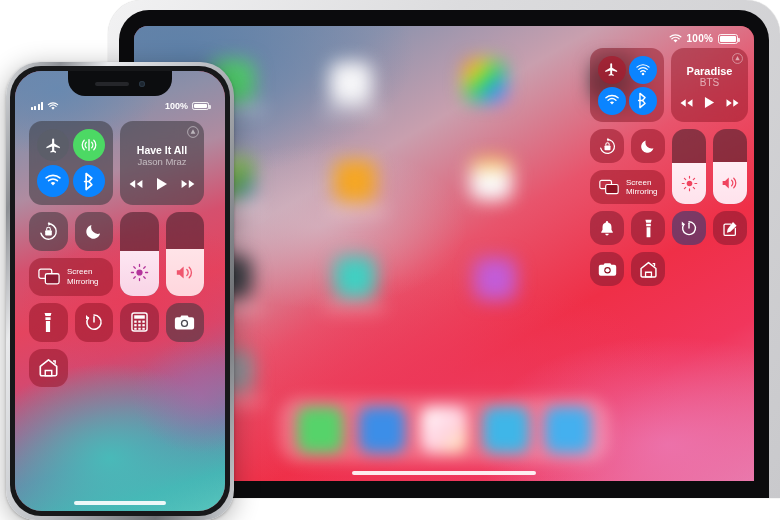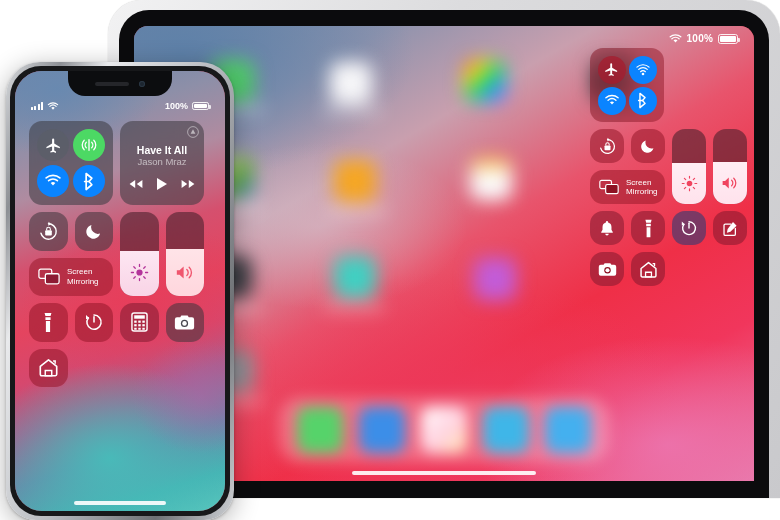--- a/index.html
+++ b/index.html
@@ -243,20 +243,47 @@
               </svg>
           </div>
           <div class="tgl blue" style="width:28px;height:28px;">
             <svg width="11" height="17" viewBox="0 0 12 20">
                 <path d="M3 1.6 9 6.6 6 10l3 3.4-6 5V1.6Z" fill="none" stroke="#fff" stroke-width="1.7" stroke-linejoin="round"></path>
                 <path d="M6 10H1.4" stroke="#fff" stroke-width="1.7" stroke-linecap="round"></path>
               </svg>
           </div>
         </div>
 
+        <div class="mod glass-red np" style="width:77px;height:74px;">
+          <span class="airplay">
+            <svg width="11" height="11" viewBox="0 0 20 20">
+                <circle cx="10" cy="10" r="9" fill="none" stroke="#fff" stroke-width="1.4"></circle>
+                <path d="M10 5.5 14 13H6Z" fill="#fff"></path>
+              </svg>
+          </span>
+          <div class="np-title" style="font-size:11px;margin-top:4px;">Paradise</div>
+          <div class="np-artist" style="font-size:10px;">BTS</div>
+          <div class="np-ctrls" style="gap:10px;margin-top:7px;">
+            <span>
+              <svg width="15" height="10" viewBox="0 0 20 12">
+                  <path fill="#fff" d="M9 1v10L2 6zM18 1v10l-7-5z"></path>
+                </svg>
+            </span>
+            <span>
+              <svg width="11" height="13" viewBox="0 0 12 14">
+                  <path fill="#fff" d="M1 1l10 6-10 6z"></path>
+                </svg>
+            </span>
+            <span>
+              <svg width="15" height="10" viewBox="0 0 20 12">
+                  <path fill="#fff" d="M2 1v10l7-5zM11 1v10l7-5z"></path>
+                </svg>
+            </span>
+          </div>
+        </div>
       </div>
 
       <div class="cc-row">
         <div>
           <div style="display:flex;gap:7px;margin-bottom:7px;">
             <div class="tile r" style="width:34px;height:34px;">
               <svg width="19" height="19" viewBox="0 0 24 24">
                 <path d="M12 3.2A8.8 8.8 0 1 1 3.4 14" stroke="#fff" stroke-width="1.6" fill="none" stroke-linecap="round"></path>
                 <path d="M12 0.8 14.6 3.2 12 5.6Z" fill="#fff"></path>
                 <rect x="8.2" y="10.6" width="7.6" height="6" rx="1.1" fill="#fff"></rect>

